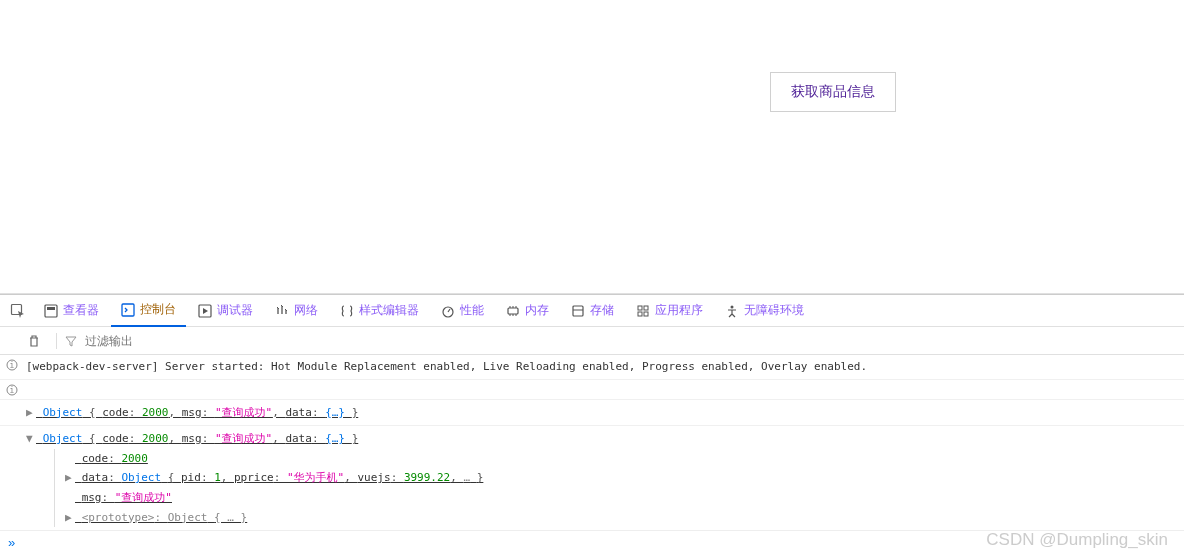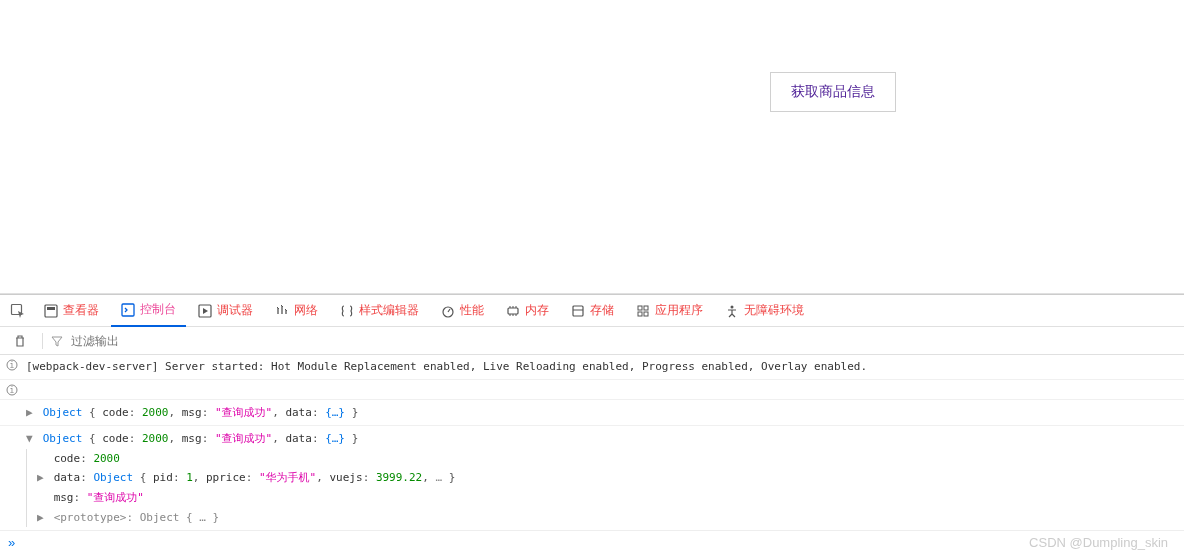--- a/index.html
+++ b/index.html
@@ -43,41 +43,41 @@
       gap: 2px;
     }
     .tab {
       display: flex;
       align-items: center;
       gap: 5px;
       padding: 0 10px;
       height: 32px;
       cursor: pointer;
       font-size: 12px;
-      color: #ef4444;
+      color: #8b5cf6;
     }
     .tab.active {
-      color: #ec4899;
+      color: #a16207;
       border-bottom: 2px solid #0060df;
     }
     .tab .ticon { display: inline-flex; }
     .icon-btn {
       width: 28px;
       height: 28px;
       display: flex;
       align-items: center;
       justify-content: center;
       cursor: pointer;
     }
     .filter-bar {
       display: flex;
       align-items: center;
       height: 28px;
       border-bottom: 1px solid #e0e0e0;
-      padding: 0 6px;
+      padding: 0 20px;
       gap: 8px;
     }
     .filter-input {
       border: none;
       outline: none;
       font-size: 12px;
       color: #999;
       width: 200px;
     }
     .console-body {
@@ -99,49 +99,50 @@
     }
     .log-content { flex: 1; }
     .link-text { color: #555; }
     .disclosure {
       display: inline-block;
       width: 10px;
       color: #888;
       cursor: pointer;
       user-select: none;
     }
-    .obj-line { padding: 1px 0; }
+    .obj-line { padding: 1px 0; text-decoration: underline; }
     .tok-obj { color: #0074e8; }
     .tok-key { color: #333; }
     .tok-num { color: #058b00; }
     .tok-str { color: #dd00a9; }
     .tok-punct { color: #555; }
     .tok-gray { color: #888; }
     .expanded-block {
       border-left: 1px solid #ddd;
+      margin-left: 28px;
       padding-left: 10px;
     }
     .bottom-bar {
       position: absolute;
       bottom: 0;
       left: 0;
       right: 0;
       height: 24px;
       display: flex;
       align-items: center;
       padding: 0 8px;
       background: #fff;
       border-top: 1px solid #eee;
     }
     .watermark {
       position: absolute;
       right: 16px;
       bottom: 4px;
       color: #ccc;
-      font-size: 13px;
+      font-size: 17px;
       font-family: Arial, sans-serif;
     }
     svg { display: block; }
   </style>
 </head>
 <body>
 
 <div class="page-area">
   <button class="fetch-btn">获取商品信息</button>
 </div>

